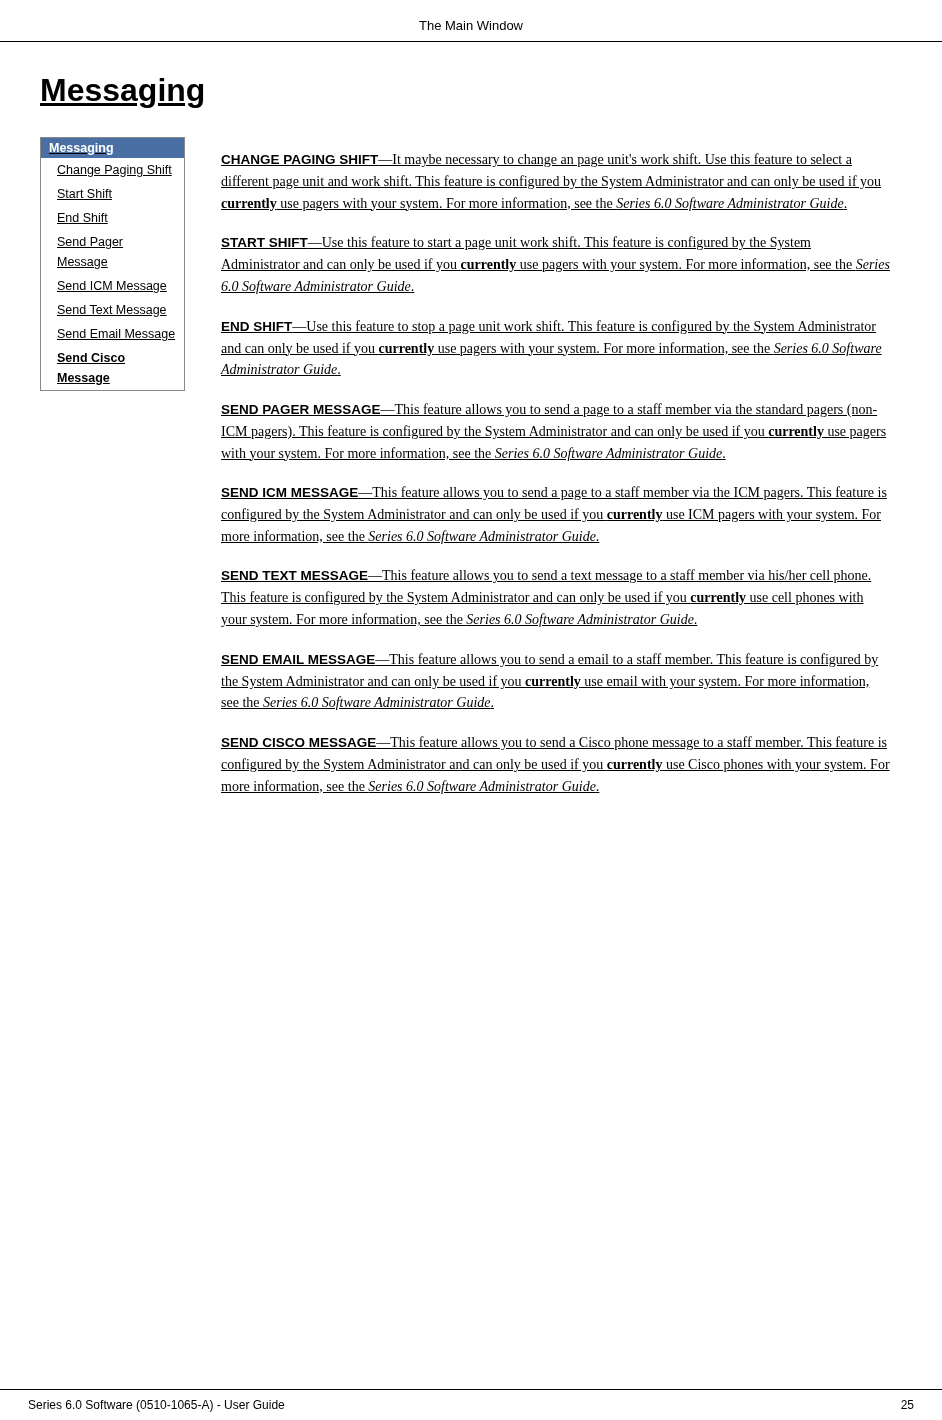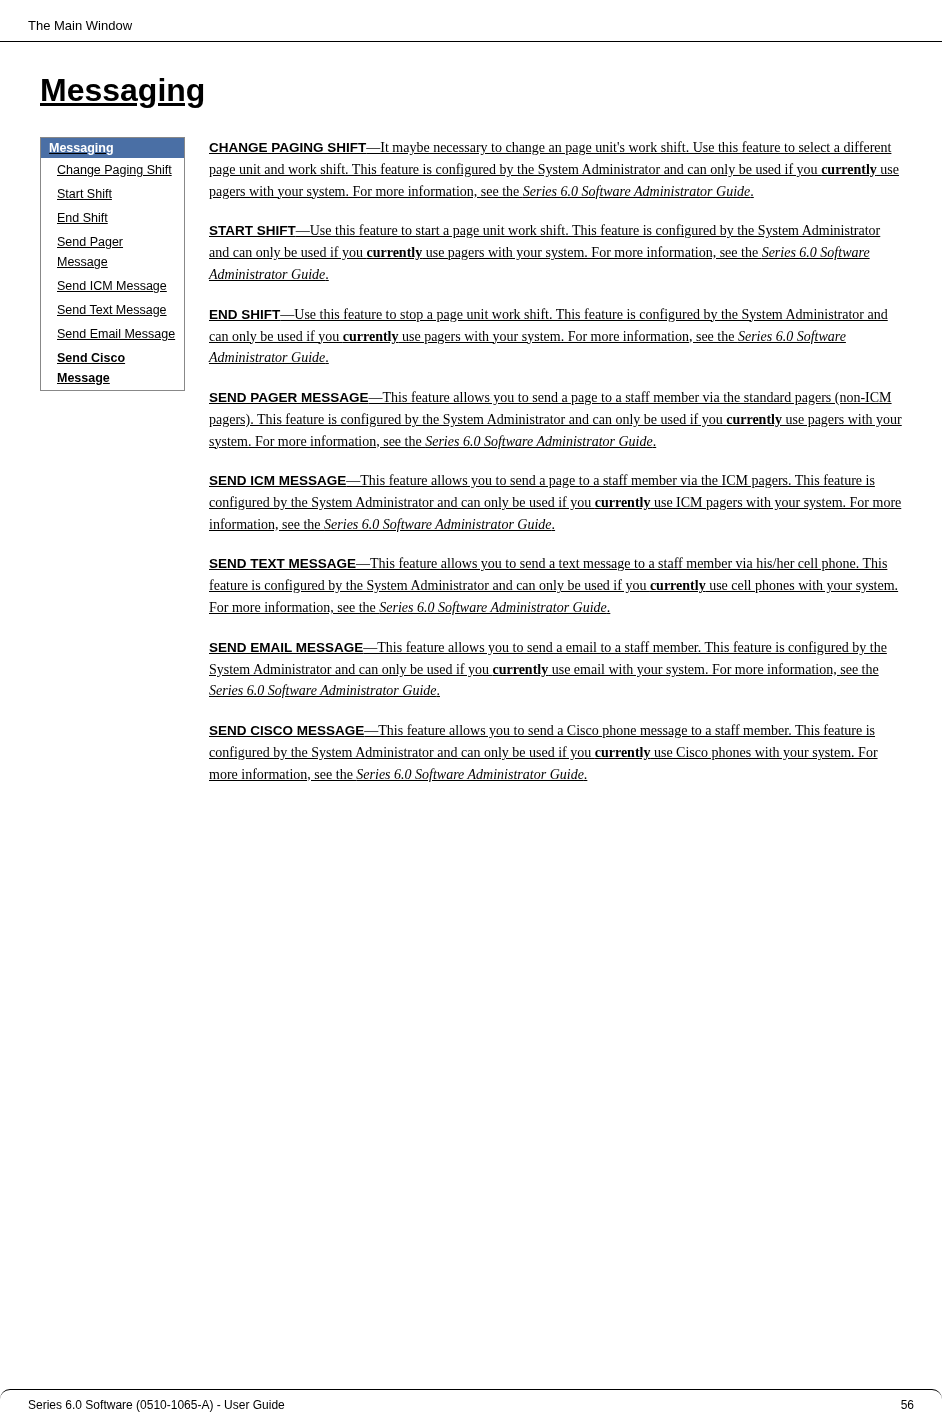--- a/index.html
+++ b/index.html
@@ -6,38 +6,37 @@
     body {
       width: 942px;
       min-height: 1420px;
       background: #fff;
       font-family: "Times New Roman", Times, serif;
       font-size: 14px;
       color: #000;
       position: relative;
     }
     .page-header {
-      text-align: left;
+      text-align: center;
       padding: 18px 28px 8px 28px;
       font-size: 13px;
       border-bottom: 1px solid #000;
       font-family: Arial, sans-serif;
     }
     .page-footer {
       position: absolute;
       bottom: 0;
       left: 0;
       right: 0;
       border-top: 1px solid #000;
       padding: 8px 28px;
       font-size: 12px;
       font-family: Arial, sans-serif;
       display: flex;
       justify-content: space-between;
-      border-radius: 10px;
     }
     .main-content {
       padding: 30px 40px 60px 40px;
       text-decoration: underline;
     }
     .page-title {
       font-size: 32px;
       font-family: Arial, sans-serif;
       font-weight: bold;
       margin-bottom: 28px;
@@ -75,21 +74,21 @@
     }
     .main-text {
       flex: 1;
       font-size: 14px;
       line-height: 1.55;
     }
     .section-block {
       margin-bottom: 18px;
     }
     .section-block p {
-      margin: 0;
+      margin: 12px;
     }
     .term {
       font-family: Arial, sans-serif;
       font-weight: bold;
       font-size: 13.5px;
     }
     .italic-ref {
       font-style: italic;
     }
     .bold-inline {
@@ -153,14 +152,14 @@
       <div class="section-block">
         <p><span class="term">SEND CISCO MESSAGE</span><span>—This feature allows you to send a Cisco phone message to a staff member. This feature is configured by the System Administrator and can only be used if you </span><span class="bold-inline">currently</span><span> use Cisco phones with your system. For more information, see the </span><span class="italic-ref">Series 6.0 Software Administrator Guide</span><span>.</span></p>
       </div>
 
     </div>
   </div>
 </div>
 
 <div class="page-footer">
   <span>Series 6.0 Software (0510-1065-A) - User Guide</span>
-  <span>56</span>
+  <span>25</span>
 </div>
 
 </body></html>

